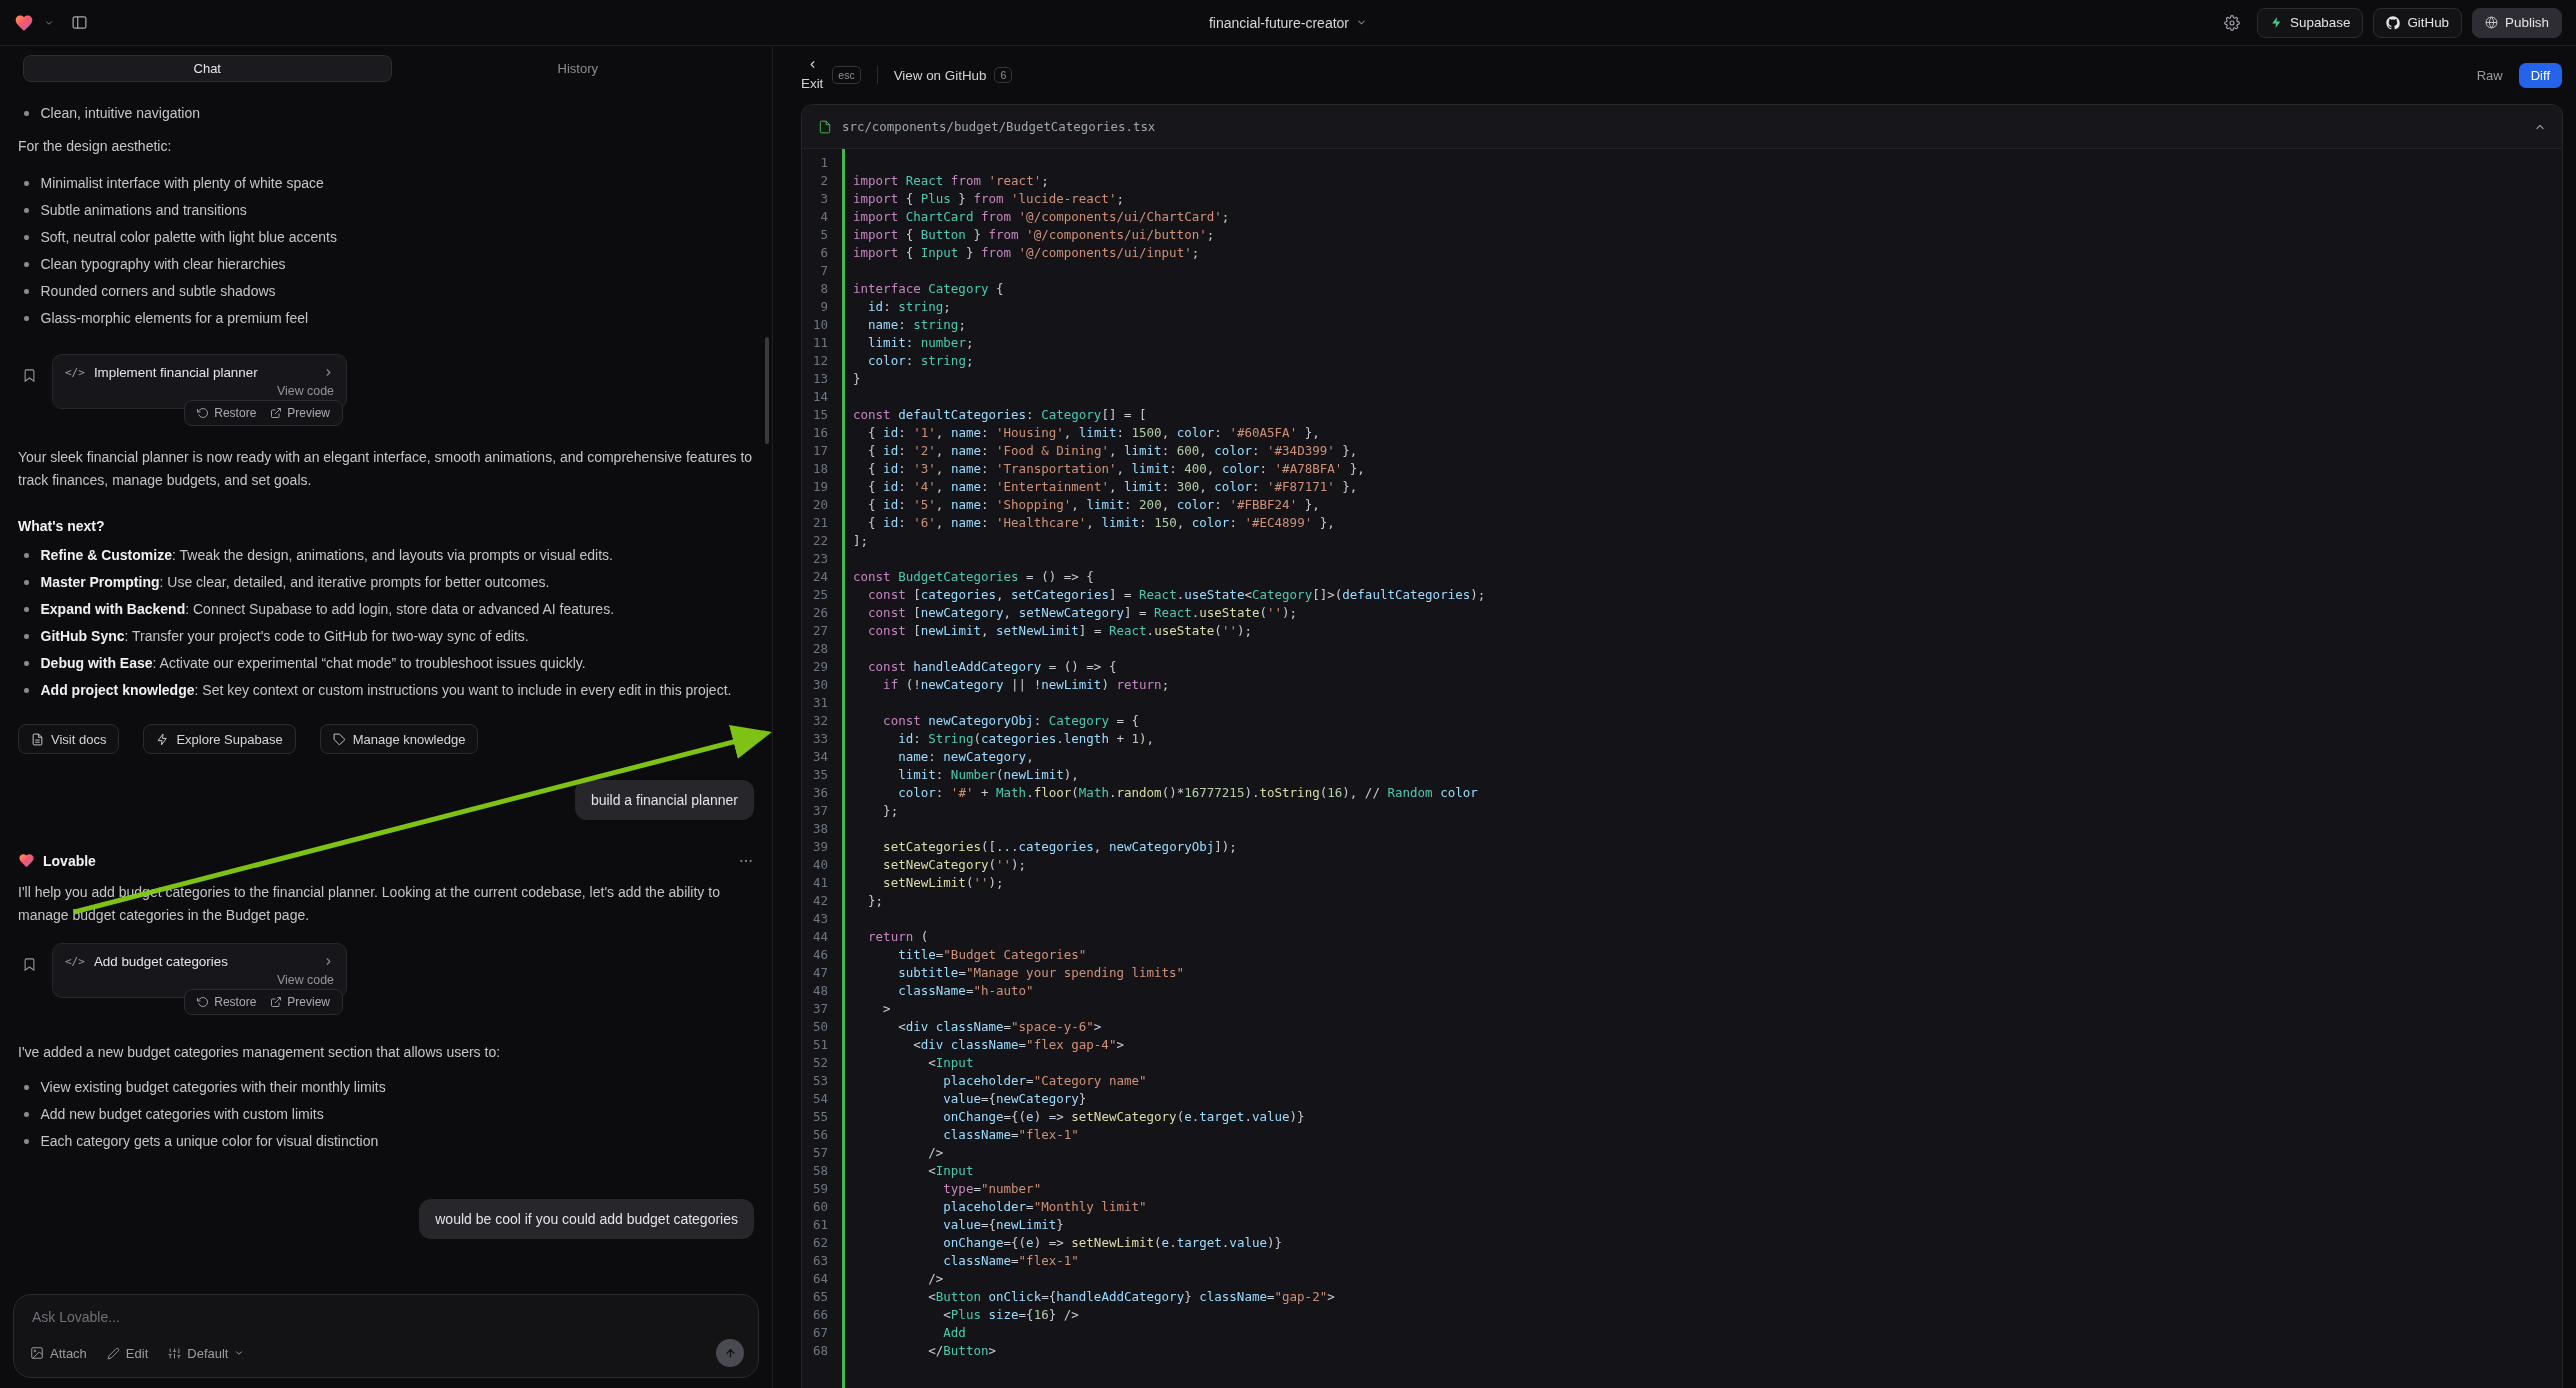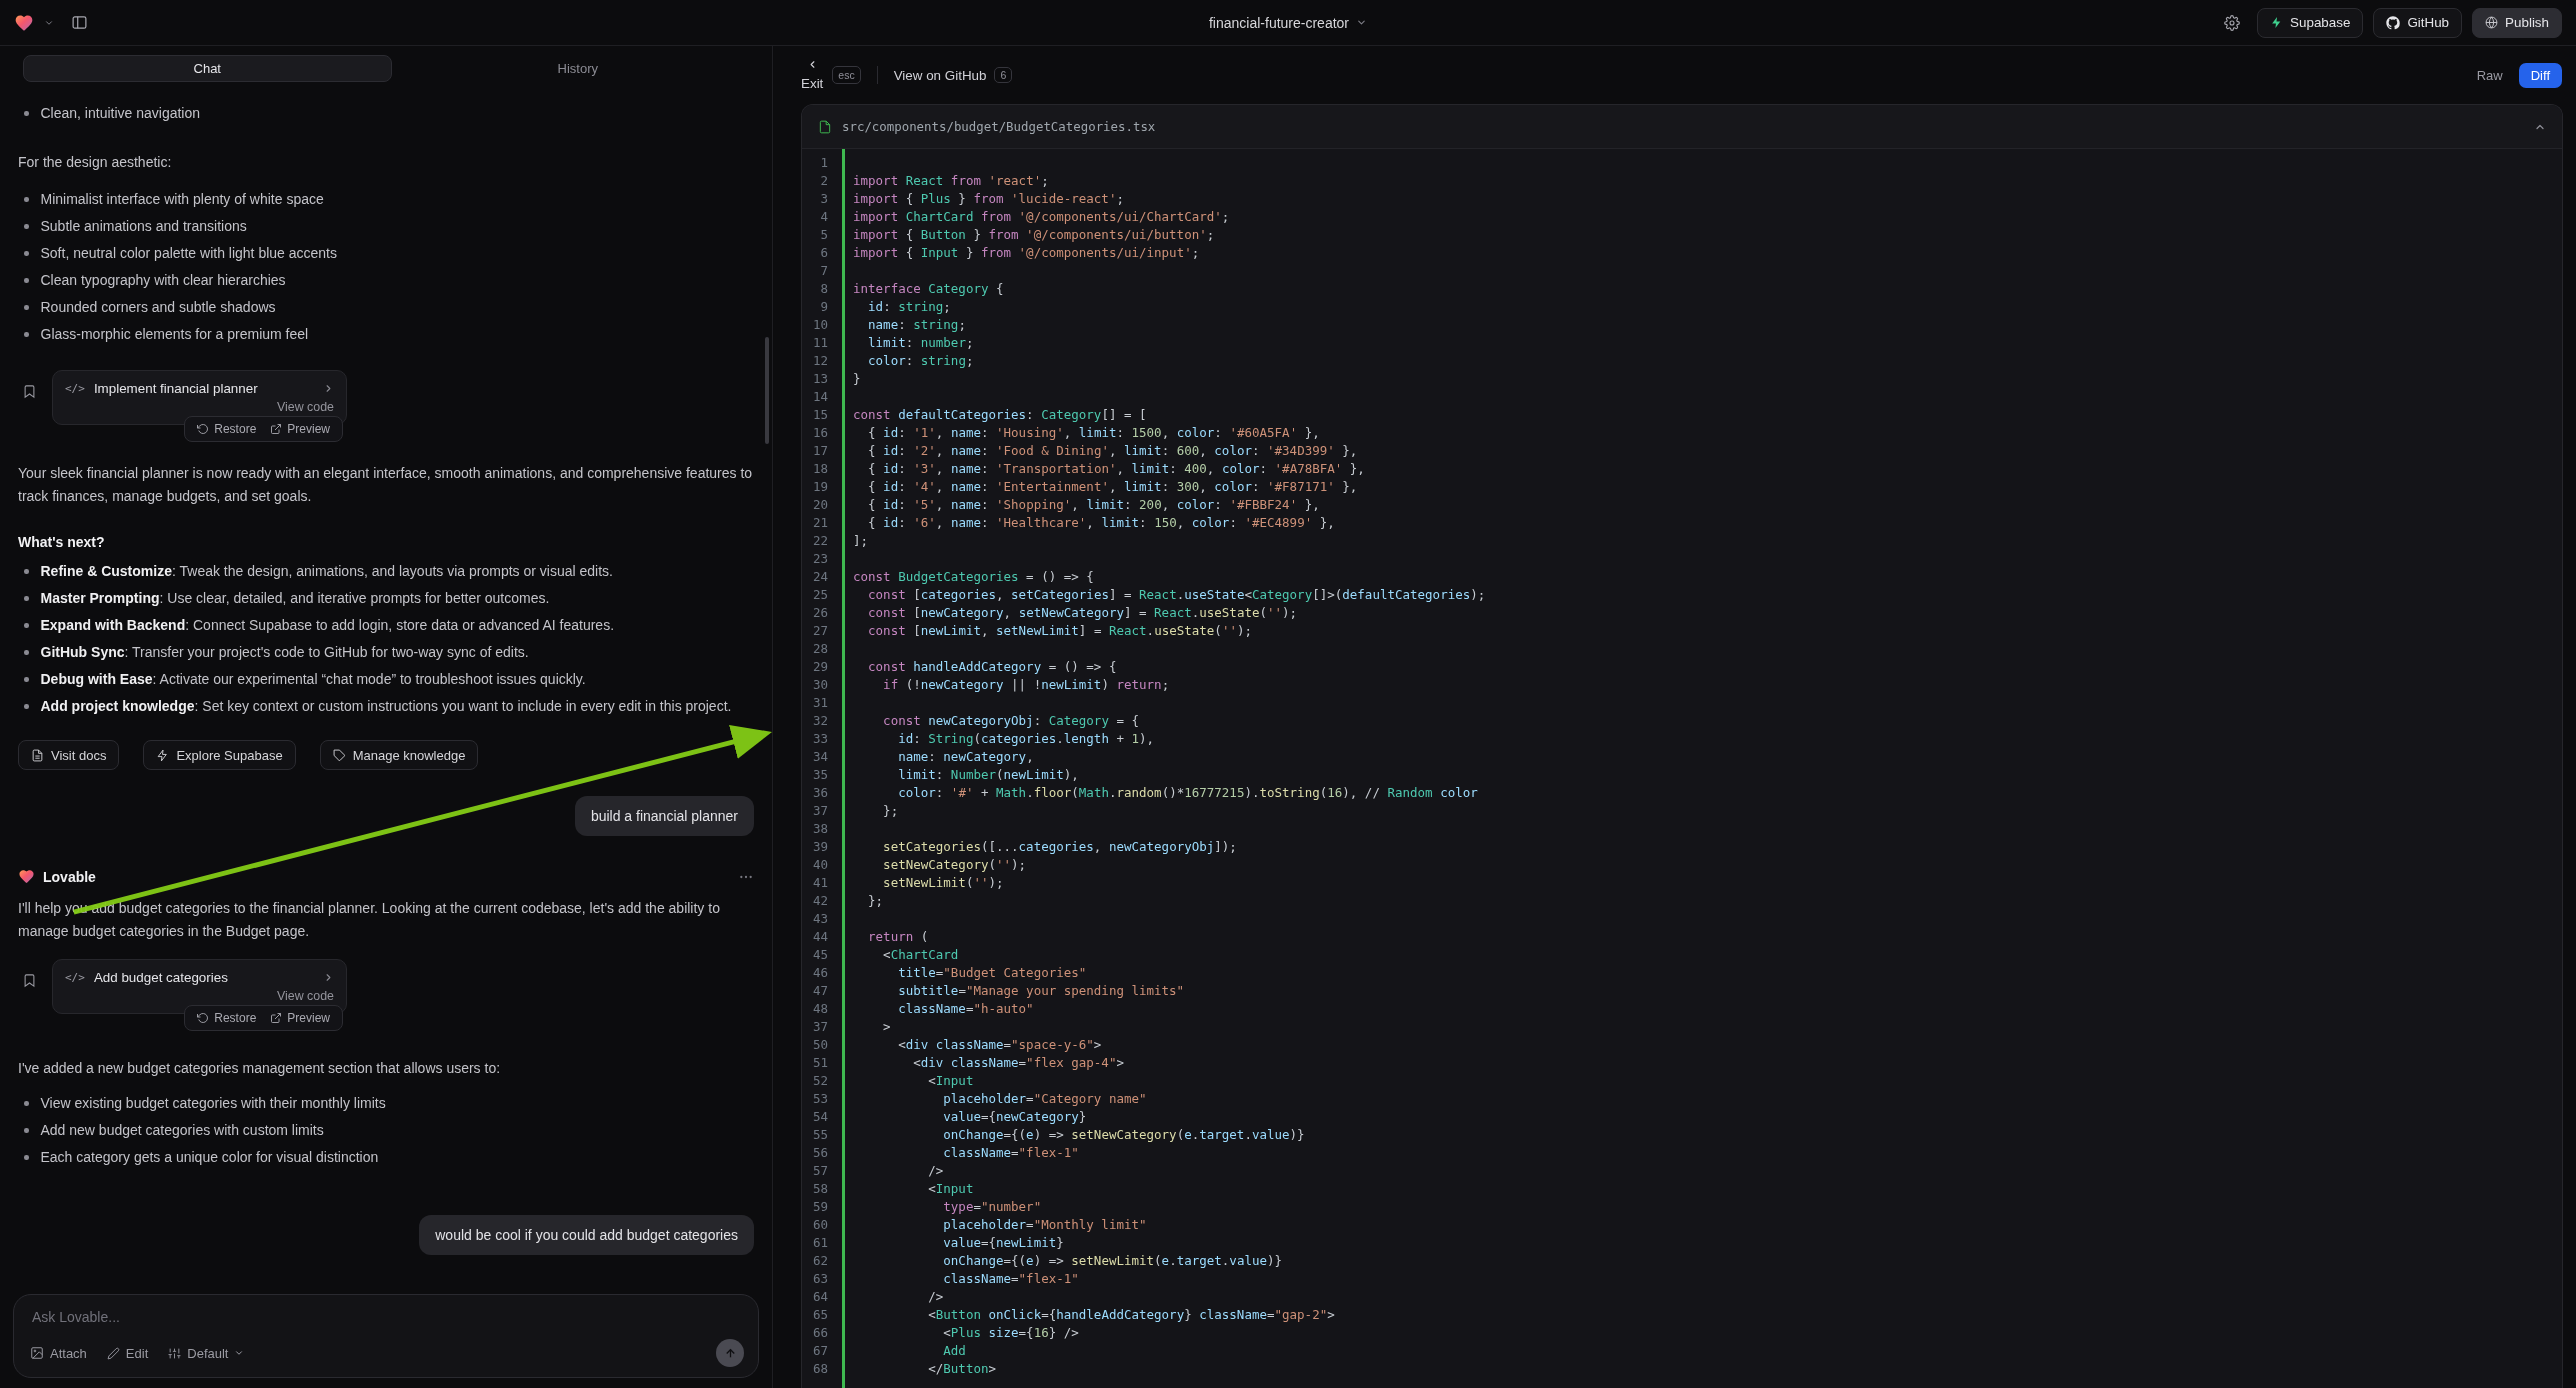--- a/index.html
+++ b/index.html
@@ -191,21 +191,21 @@
       <div class="tab active">Chat</div>
       <div class="tab">History</div>
     </div>
 
     <div class="messages">
       <div class="bullet" style="margin-top:2px">
         <span class="dot"></span>
           <span>Clean, intuitive navigation</span>
       </div>
 
-      <p class="para" style="margin-top:24px">For the design aesthetic:</p>
+      <p class="para" style="margin-top:8px">For the design aesthetic:</p>
 
       <div id="design-bullets" style="margin-top:12px">
           <div class="bullet">
             <span class="dot"></span>
             <span>Minimalist interface with plenty of white space</span>
           </div>
           <div class="bullet">
             <span class="dot"></span>
             <span>Subtle animations and transitions</span>
           </div>
@@ -647,24 +647,20 @@
             </div>
             <div class="code-line">
               <span class="ln">43</span>
               <span class="lc"></span>
             </div>
             <div class="code-line">
               <span class="ln">44</span>
               <span class="lc"><span style="color: rgb(200, 205, 211);">  </span><span style="color: rgb(197, 134, 192);">return</span><span style="color: rgb(200, 205, 211);"> (</span></span>
             </div>
             <div class="code-line">
-              <span class="ln">45</span>
-              <span class="lc"><span style="color: rgb(200, 205, 211);">    &lt;</span><span style="color: rgb(78, 201, 176);">ChartCard</span></span>
-            </div>
-            <div class="code-line">
               <span class="ln">46</span>
               <span class="lc"><span style="color: rgb(200, 205, 211);">      </span><span style="color: rgb(156, 220, 254);">title</span><span style="color: rgb(200, 205, 211);">=</span><span style="color: rgb(206, 145, 120);">"Budget Categories"</span></span>
             </div>
             <div class="code-line">
               <span class="ln">47</span>
               <span class="lc"><span style="color: rgb(200, 205, 211);">      </span><span style="color: rgb(156, 220, 254);">subtitle</span><span style="color: rgb(200, 205, 211);">=</span><span style="color: rgb(206, 145, 120);">"Manage your spending limits"</span></span>
             </div>
             <div class="code-line">
               <span class="ln">48</span>
               <span class="lc"><span style="color: rgb(200, 205, 211);">      </span><span style="color: rgb(156, 220, 254);">className</span><span style="color: rgb(200, 205, 211);">=</span><span style="color: rgb(206, 145, 120);">"h-auto"</span></span>

